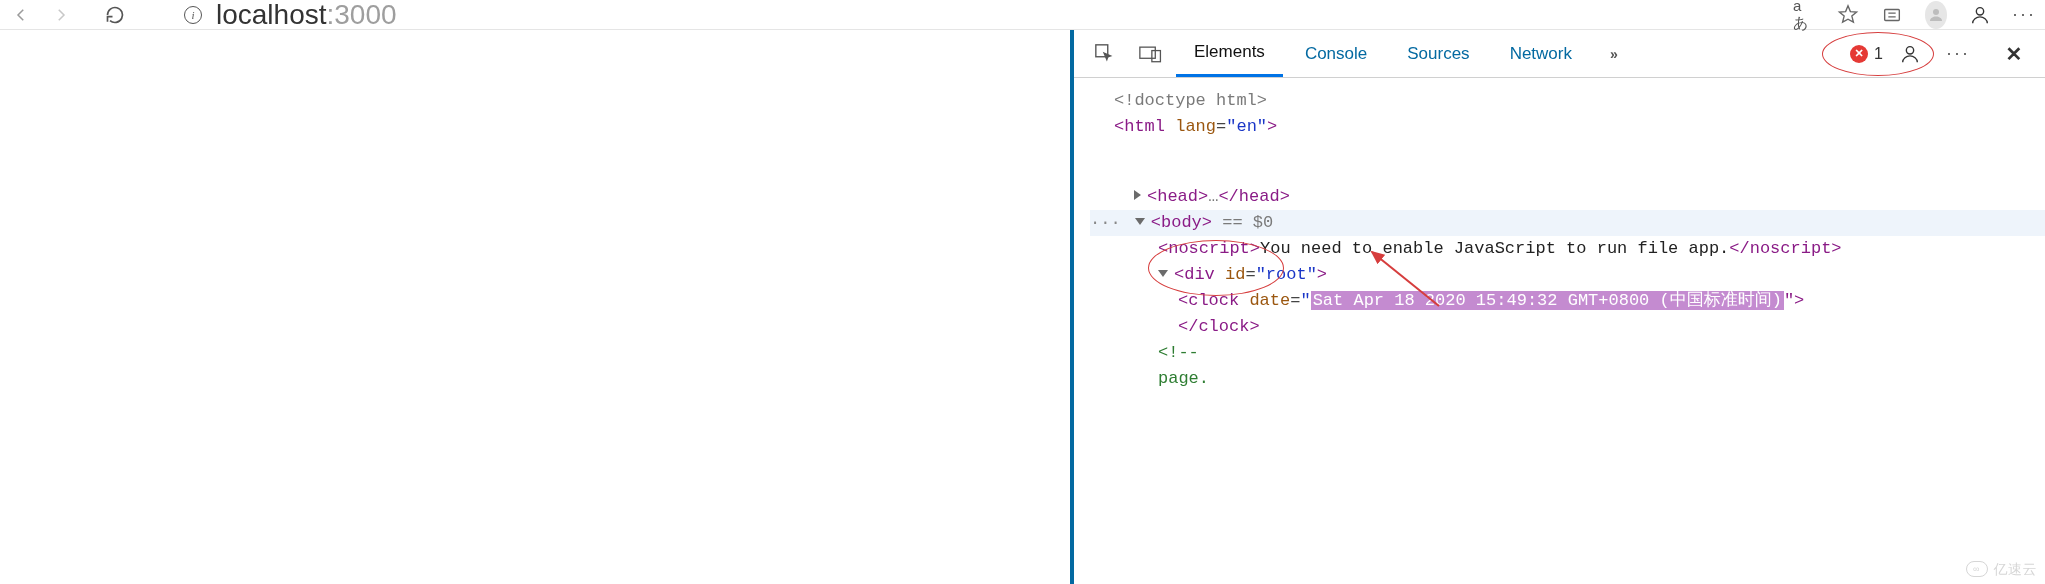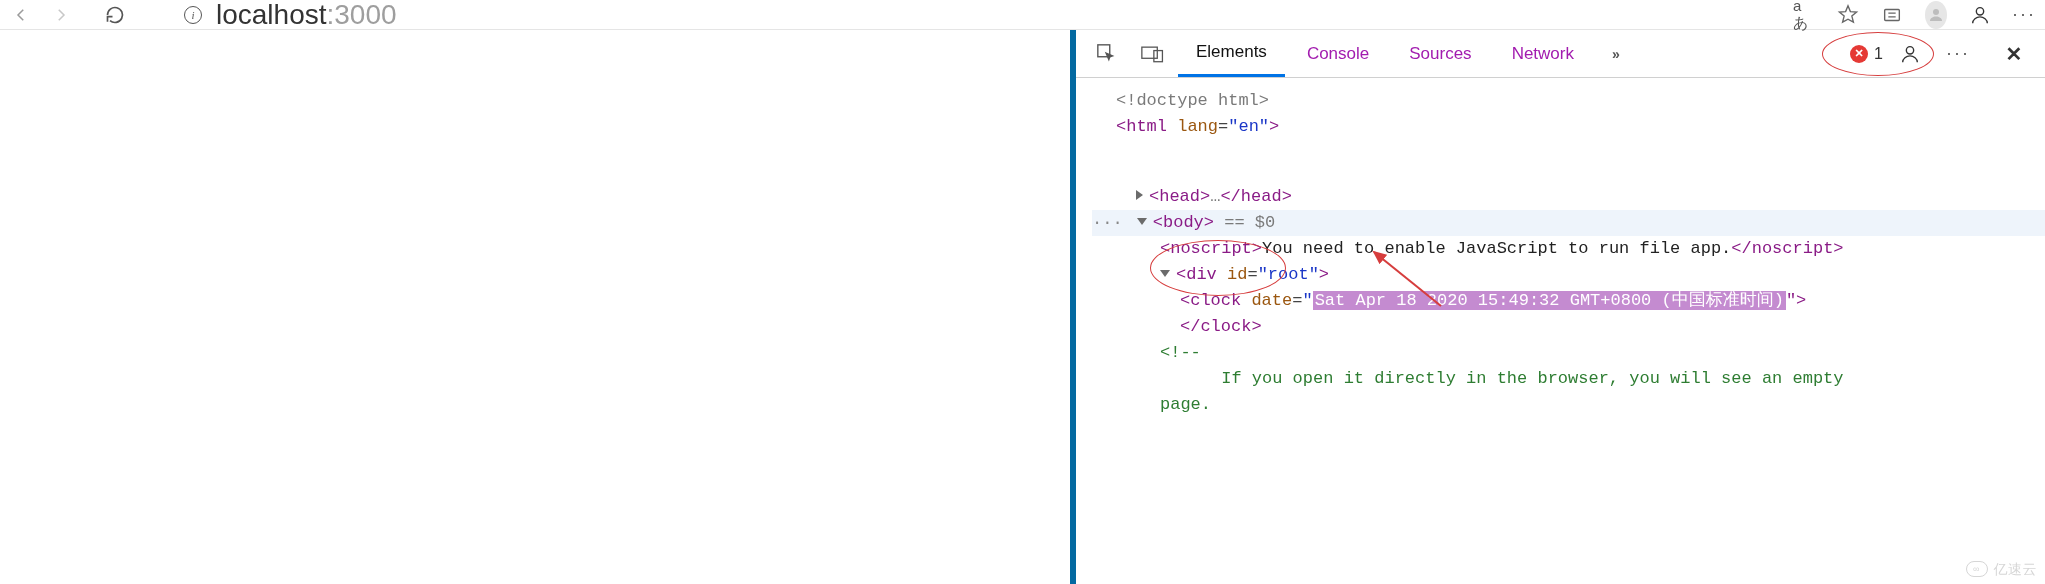--- a/index.html
+++ b/index.html
@@ -13,26 +13,26 @@
   .url { font-size: 28px; color: #333; }
   .url-dim { color: #9e9e9e; }
   .spacer { flex: 1; }
   .toolbar-right { display: flex; align-items: center; gap: 22px; color: #555; }
   .toolbar-ico { width:22px; height:22px; display:flex; align-items:center; justify-content:center; }
   .avatar-circle { width:28px; height:28px; border-radius:50%; background:#e6e6e6; display:flex; align-items:center; justify-content:center; }
 
   
   .main { display: flex; height: 554px; }
   .page-view { flex: 1; }
-  .devtools { width: 975px; border-left: 6px solid #0369a1; display: flex; flex-direction: column; }
+  .devtools { width: 975px; border-left: 4px solid #0369a1; display: flex; flex-direction: column; }
 
   
   .dt-tabs { height: 48px; border-bottom: 1px solid #d0d0d0; display: flex; align-items: stretch; padding: 0 10px; gap: 4px; }
   .dt-ico-btn { width: 42px; display:flex; align-items:center; justify-content:center; color:#555; }
-  .dt-tab { padding: 0 18px; display:flex; align-items:center; color:#a21caf; font-size:17px; cursor:pointer; }
+  .dt-tab { padding: 0 18px; display:flex; align-items:center; color:#0369a1; font-size:17px; cursor:pointer; }
   .dt-tab.active { color:#111; border-bottom: 3px solid #0073e6; }
   .dt-more { width:40px; display:flex; align-items:center; justify-content:center; color:#555; font-weight:bold; }
   .dt-right { margin-left:auto; display:flex; align-items:center; gap:14px; }
   .err-badge { display:flex; align-items:center; gap:6px; }
   .err-dot { width:18px; height:18px; background:#e53935; border-radius:50%; display:flex; align-items:center; justify-content:center; color:#fff; font-size:11px; font-weight:bold; }
   .err-count { font-size:16px; color:#333; }
   .close-x { font-size:20px; font-weight:bold; color:#333; }
 
   
   .annot-oval { position:absolute; border:1.5px solid #d63d3d; border-radius:50%; pointer-events:none; }
@@ -166,21 +166,20 @@
     <div class="dom-panel">
       <div class="dom-line indent1"><span class="gray">&lt;!doctype html&gt;</span></div>
       <div class="dom-line indent1"><span class="punct">&lt;</span><span class="tag">html</span> <span class="attr-name">lang</span><span class="eq">=</span><span class="attr-val">"en"</span><span class="punct">&gt;</span></div>
       <div class="dom-line indent2"><span class="caret-right"></span><span class="punct">&lt;head&gt;</span><span class="gray">…</span><span class="punct">&lt;/head&gt;</span></div>
       <div class="dom-line indent1 selected-line" style="padding-left:0;"><span class="dots-left">···</span> <span class="caret"></span><span class="punct">&lt;body&gt;</span><span class="gray"> == $0</span></div>
       <div class="dom-line indent3"><span class="punct">&lt;noscript&gt;</span><span>You need to enable JavaScript to run file app.</span><span class="punct">&lt;/noscript&gt;</span></div>
       <div class="dom-line indent3"><span class="caret"></span><span class="punct">&lt;</span><span class="tag">div</span> <span class="attr-name">id</span><span class="eq">=</span><span class="attr-val">"root"</span><span class="punct">&gt;</span></div>
       <div class="dom-line indent4"><span class="punct">&lt;</span><span class="tag">clock</span> <span class="attr-name">date</span><span class="eq">=</span><span class="attr-val">"</span><span class="hl-attr">Sat Apr 18 2020 15:49:32 GMT+0800 (中国标准时间)</span><span class="punct">"&gt;</span></div>
       <div class="dom-line indent4"><span class="punct">&lt;/clock&gt;</span></div>
       <div class="dom-line indent3"><span class="comment">&lt;!--</span></div>
-      <div class="dom-line indent3"><span class="comment">      If you open it directly in the browser, you will see an empty</span></div>
       <div class="dom-line indent3" style="padding-left:68px;"><span class="comment">page.</span></div>
 
       <div class="clock-oval"></div>
 
       <svg class="arrow-svg" width="90" height="70">
         <defs>
             <marker id="ah" markerWidth="8" markerHeight="8" refX="6" refY="3" orient="auto">
               <path d="M0,0 L7,3 L0,6 z" fill="#d63d3d"></path>
             </marker>
           </defs>

